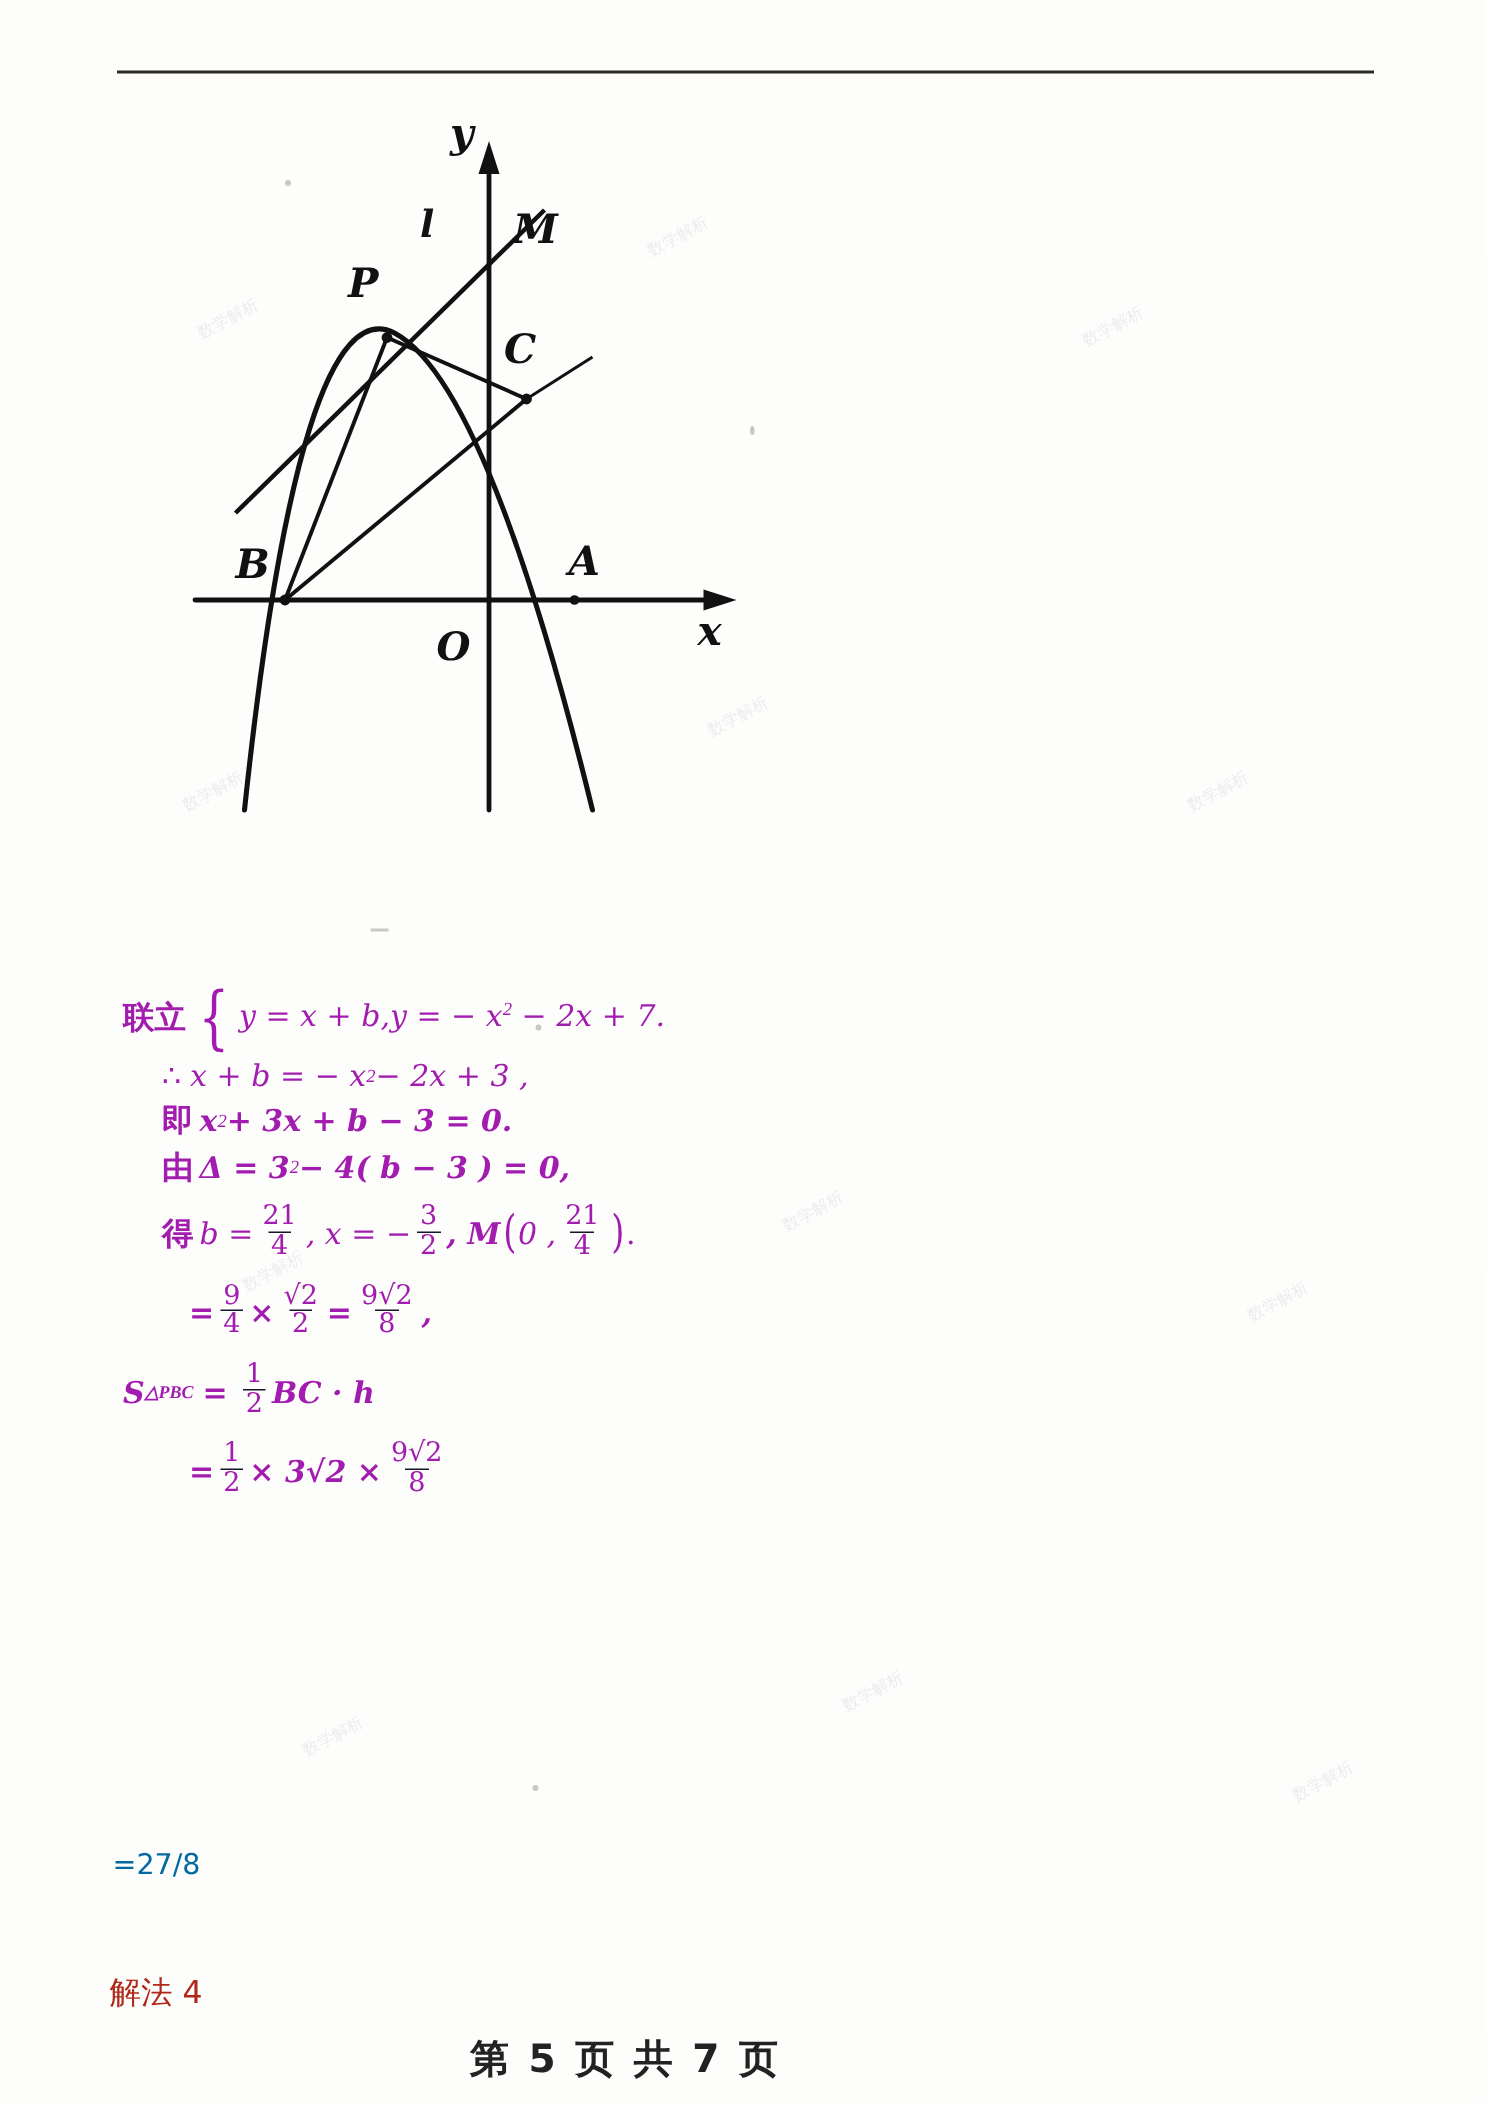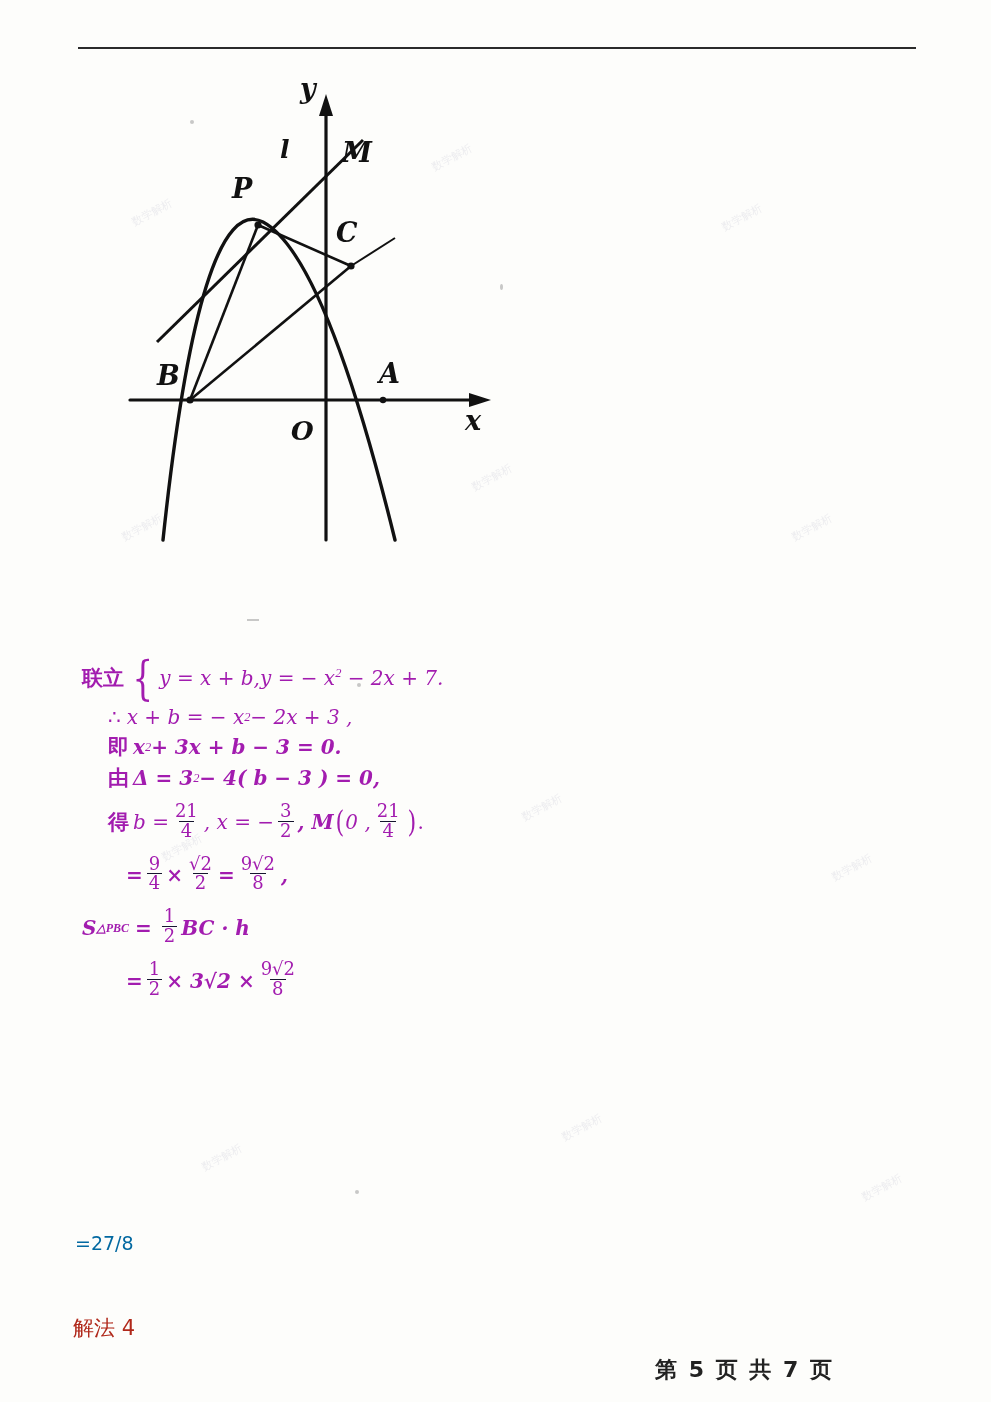--- a/index.html
+++ b/index.html
@@ -163,23 +163,23 @@
     font-size: 21px;
     color: #b0281a;
     font-weight: 400;
     margin-top: 36px;
   }
   .page-no {
     position: absolute;
     left: 0;
     top: 1355px;
     width: 834px;
-    text-align: right;
-    font-family: "DejaVu Sans", sans-serif;
-    font-size: 22px;
+    text-align: center;
+    font-family: "DejaVu Sans", sans-serif;
+    font-size: 26px;
     font-weight: 700;
     color: #222;
     letter-spacing: 2px;
   }
 
   
   .wm {
     position: absolute;
     font-family: "Liberation Sans", sans-serif;
     font-size: 11px;

